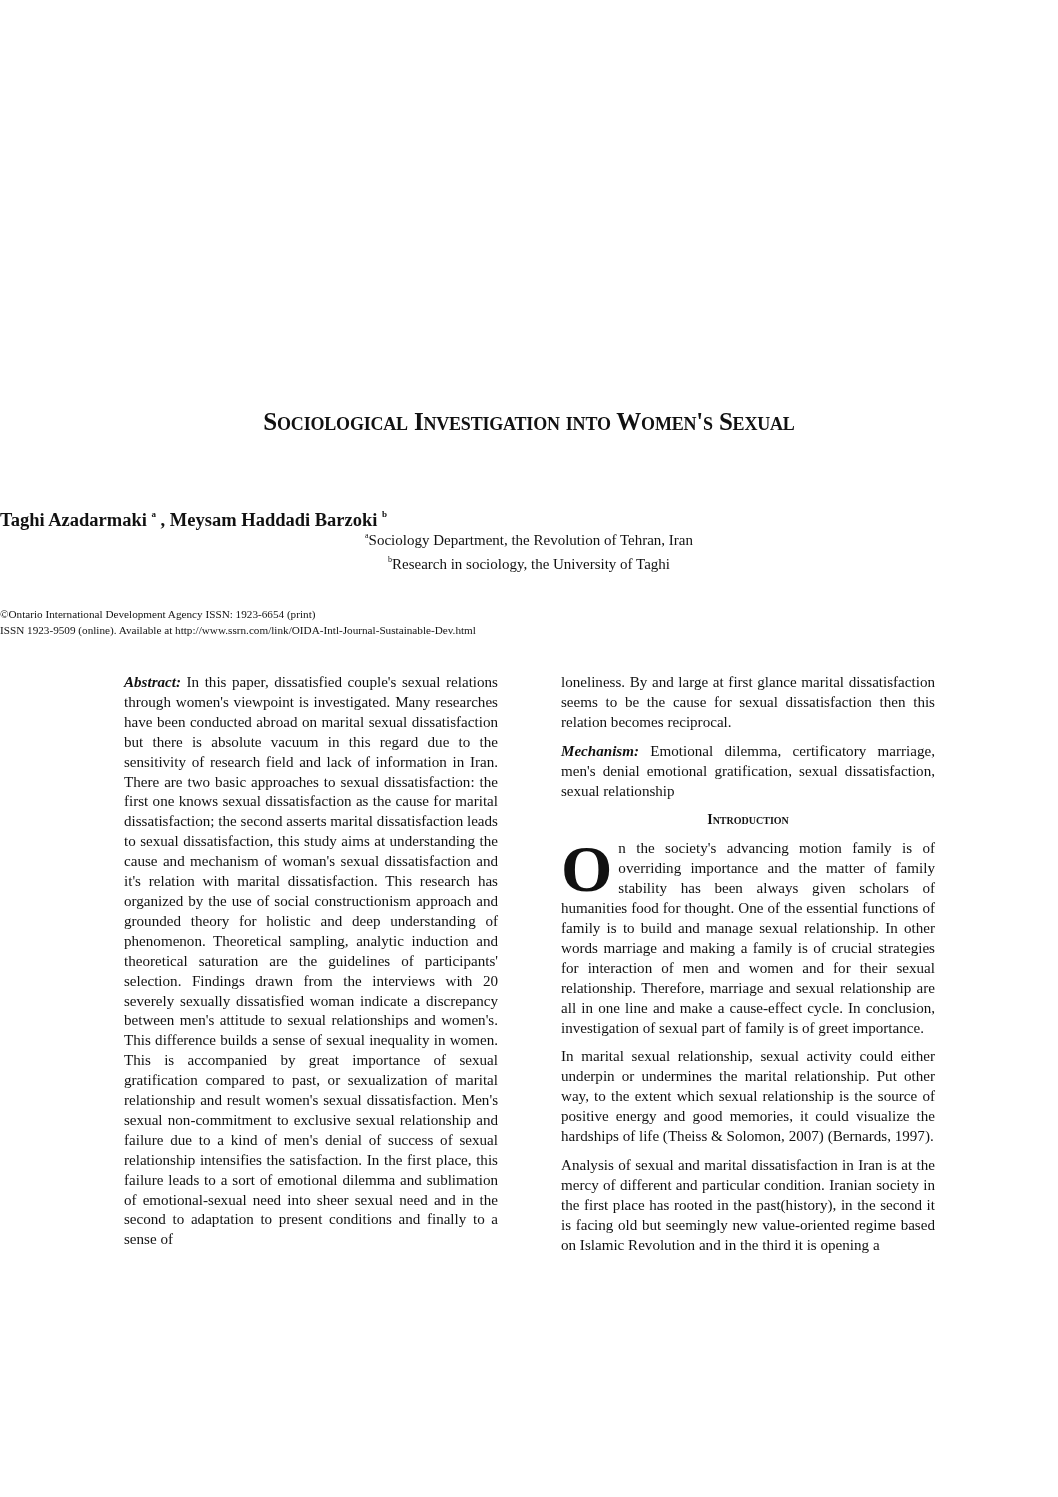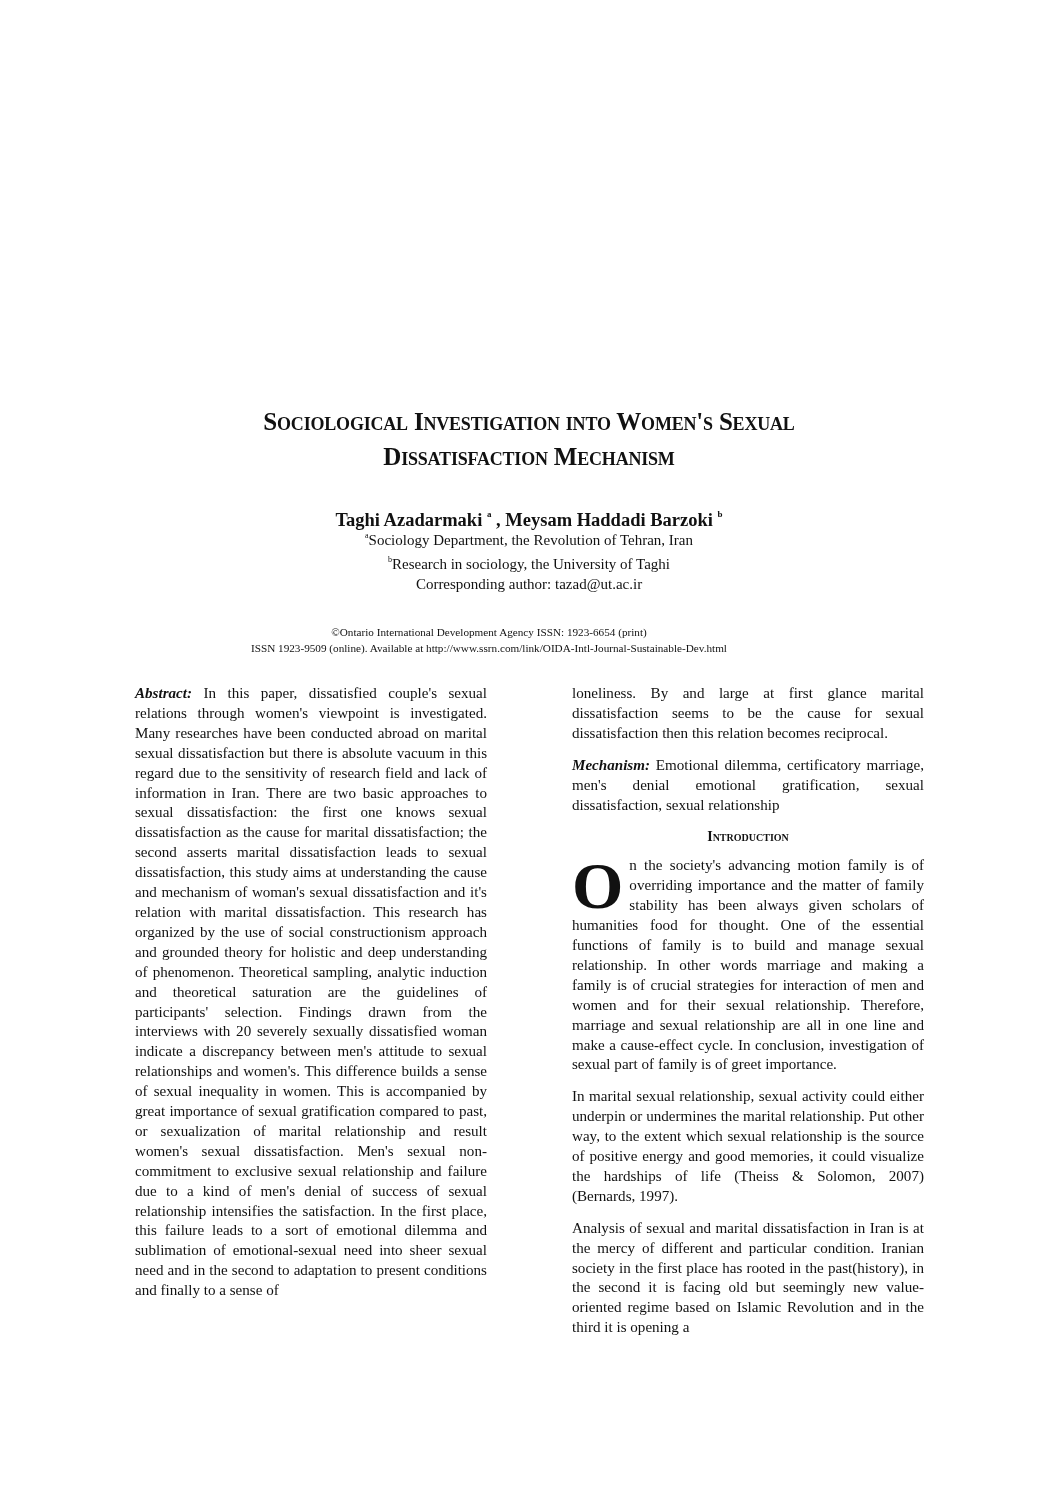--- a/index.html
+++ b/index.html
@@ -7,68 +7,66 @@
     width: 1058px; height: 1497px; position: relative; overflow: hidden;
     font-family: "Liberation Serif", "DejaVu Serif", serif; color: #111;
   }
   .title {
     position: absolute; left: 0; width: 1058px; top: 404px;
     text-align: center; font-weight: bold; font-size: 25px; line-height: 35px;
     font-variant: small-caps; letter-spacing: -0.2px;
   }
   .authors {
     position: absolute; left: 0; width: 1058px; top: 503px;
-    text-align: center; font-weight: bold; font-size: 18.5px; line-height: 22px;
+    text-align: left; font-weight: bold; font-size: 18.5px; line-height: 22px;
   }
   .authors sup { font-size: 9px; vertical-align: 9px; }
   .affil {
     position: absolute; left: 0; width: 1058px; top: 526px;
     text-align: center; font-size: 15px; line-height: 20px;
   }
   .affil sup { font-size: 8px; vertical-align: 7px; }
   .copyright {
-    position: absolute; left: 0; width: 978px; top: 624px;
-    text-align: center; font-size: 11.2px; line-height: 16px;
+    position: absolute; left: 0; width: 978px; top: 606px;
+    text-align: left; font-size: 11.2px; line-height: 16px;
   }
   .col {
     position: absolute; top: 672px; width: 376px;
     font-size: 15.1px; line-height: 19.9px; text-align: justify;
   }
   .col.left { left: 123px; }
   .col.right { left: 560px; }
-  .col p { margin: 12px; }
+  .col p { margin: 1px; }
   .col p + p { margin-top: 9px; }
   .label-bi { font-weight: bold; font-style: italic; }
   .section-head {
     text-align: center; font-weight: bold; font-variant: small-caps;
     font-size: 14px; margin: 9px 0 8px 0 !important;
   }
   .dropcap {
     float: left; font-size: 66px; line-height: 54px; margin: 3px 6px 0 0;
     font-weight: bold; padding: 0;
   }
 </style>
 </head>
 <body>
 
 <div class="title">
   <div>Sociological Investigation into Women's Sexual</div>
-  <div>Dissatisfaction Mechanism</div>
 </div>
 
 <div class="authors">
   <span>Taghi Azadarmaki</span>
   <sup>a</sup><span> , </span><span>Meysam Haddadi Barzoki</span>
   <sup>b</sup>
 </div>
 
 <div class="affil">
   <div><sup>a</sup><span>Sociology Department, the Revolution of Tehran, Iran</span></div>
   <div><sup>b</sup><span>Research in sociology, the University of Taghi</span></div>
-  <div>Corresponding author: tazad@ut.ac.ir</div>
 </div>
 
 <div class="copyright">
   <div>©Ontario International Development Agency ISSN: 1923-6654 (print)</div>
   <div>ISSN 1923-9509 (online). Available at http://www.ssrn.com/link/OIDA-Intl-Journal-Sustainable-Dev.html</div>
 </div>
 
 <div class="col left">
   <p><span class="label-bi">Abstract:</span><span> In this paper, dissatisfied couple's sexual relations through women's viewpoint is investigated. Many researches have been conducted abroad on marital sexual dissatisfaction but there is absolute vacuum in this regard due to the sensitivity of research field and lack of information in Iran. There are two basic approaches to sexual dissatisfaction: the first one knows sexual dissatisfaction as the cause for marital dissatisfaction; the second asserts marital dissatisfaction leads to sexual dissatisfaction, this study aims at understanding the cause and mechanism of woman's sexual dissatisfaction and it's relation with marital dissatisfaction. This research has organized by the use of social constructionism approach and grounded theory for holistic and deep understanding of phenomenon. Theoretical sampling, analytic induction and theoretical saturation are the guidelines of participants' selection. Findings drawn from the interviews with 20 severely sexually dissatisfied woman indicate a discrepancy between men's attitude to sexual relationships and women's. This difference builds a sense of sexual inequality in women. This is accompanied by great importance of sexual gratification compared to past, or sexualization of marital relationship and result women's sexual dissatisfaction. Men's sexual non-commitment to exclusive sexual relationship and failure due to a kind of men's denial of success of sexual relationship intensifies the satisfaction. In the first place, this failure leads to a sort of emotional dilemma and sublimation of emotional-sexual need into sheer sexual need and in the second to adaptation to present conditions and finally to a sense of</span></p>
 </div>

